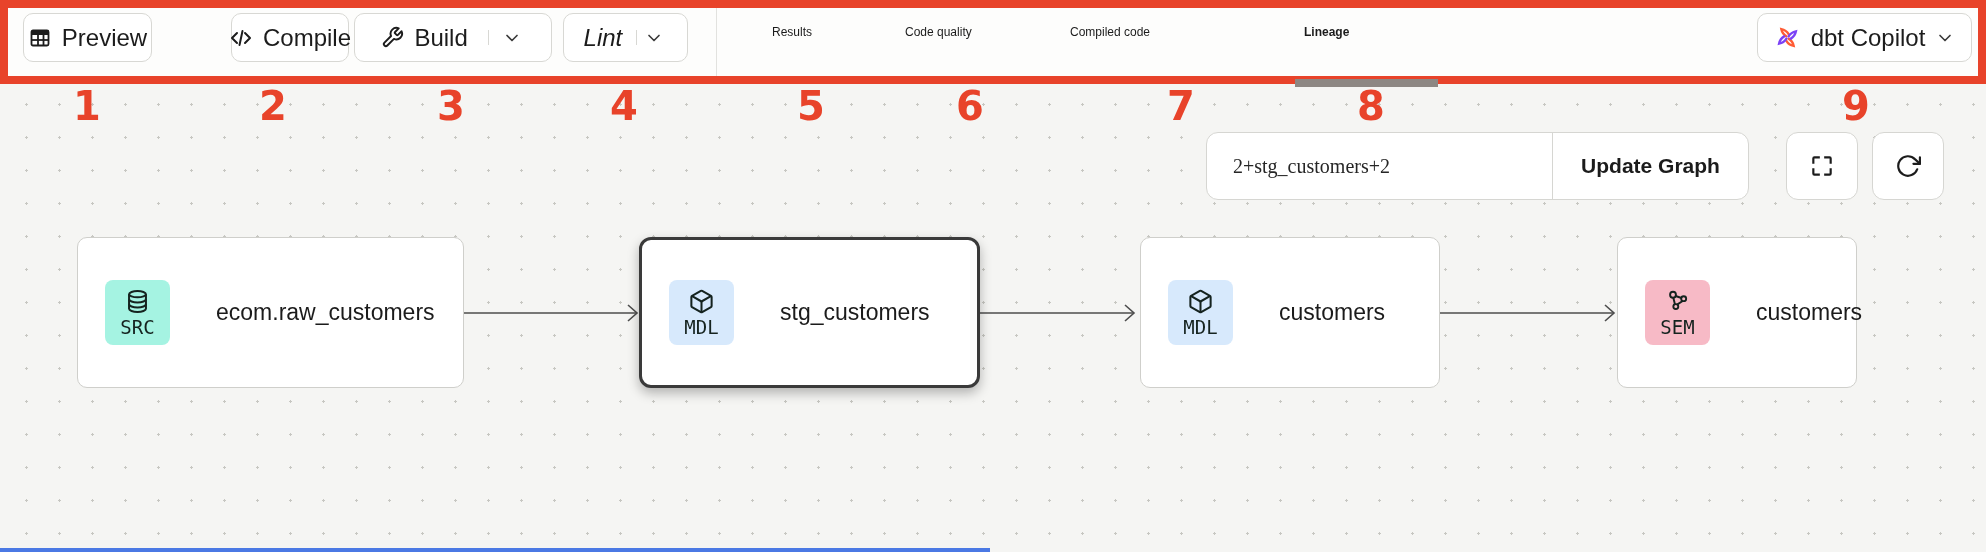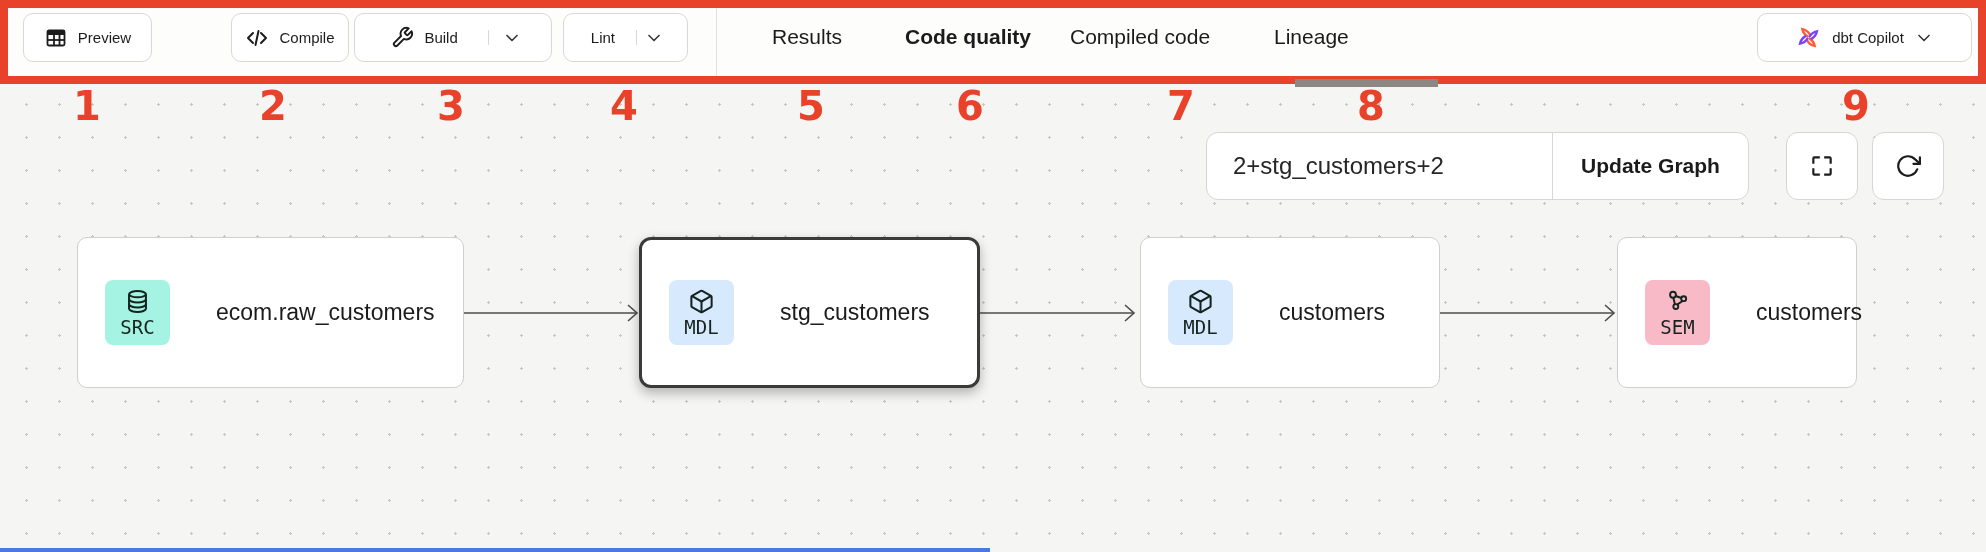--- a/index.html
+++ b/index.html
@@ -5,27 +5,27 @@
   * { margin:0; padding:0; box-sizing:border-box; }
   body { background:#ffffff; font-family:"Liberation Sans", sans-serif; }
   .stage { position:relative; width:1986px; height:552px; overflow:hidden; background:#f5f5f3; }
 
   
   .toolbar { position:absolute; left:0; top:0; width:1986px; height:84px; background:#fdfdfc; }
   .tb-divider { position:absolute; left:716px; top:0; width:1px; height:77px; background:#e2e2df; }
 
   .btn { position:absolute; top:13px; height:49px; background:#ffffff; border:1px solid #d8d8d4;
          border-radius:10px; display:flex; align-items:center; justify-content:center; gap:10px;
-         font-size:15px; color:#1c1c1c; font-weight:500; cursor:pointer; }
+         font-size:24px; color:#1c1c1c; font-weight:500; cursor:pointer; }
   .btn svg { flex:0 0 auto; }
   .split { padding:16px; }
   .split .main { display:flex; align-items:center; justify-content:center; gap:10px; height:100%; }
   .split .caret { display:flex; align-items:center; justify-content:center; height:100%; border-left:1px solid #d8d8d4; }
 
-  .tab { position:absolute; top:25px; font-size:21px; color:#1b1b1b; cursor:pointer; white-space:nowrap; }
+  .tab { position:absolute; top:25px; font-size:12px; color:#1b1b1b; cursor:pointer; white-space:nowrap; }
 
   
   .annotation-rect { position:absolute; left:0; top:0; width:1986px; height:84px;
                      border:8px solid #e8432a; pointer-events:none; z-index:40; }
   .tab-underline { position:absolute; left:1295px; top:79px; width:143px; height:8px;
                    background:#8d8783; z-index:41; }
 
   
   .callout { position:absolute; top:86px; transform:translateX(-50%); color:#e8432a;
              font-size:40px; font-weight:bold; line-height:40px; z-index:30;
@@ -33,21 +33,21 @@
 
   
   .canvas { position:absolute; left:0; top:84px; width:1986px; height:468px;
             background-color:#f5f5f3;
             background-image:radial-gradient(circle, #c7c7c2 1.3px, transparent 1.4px);
             background-size:33px 33px; background-position:10px 4px; }
 
   .selector { position:absolute; left:1206px; top:132px; width:543px; height:68px; background:#ffffff;
               border:1px solid #d6d6d2; border-radius:12px; display:flex; z-index:10; }
   .selector-input { width:345px; height:100%; border:none; background:transparent; outline:none;
-                    font-size:24px; color:#262626; padding-left:26px; font-family:Liberation Sans, sans-serif; }
+                    font-size:20px; color:#262626; padding-left:26px; font-family:Liberation Serif, serif; }
   .selector-btn { width:196px; height:100%; border-left:1px solid #d6d6d2; display:flex; align-items:center;
                   justify-content:center; font-size:21px; font-weight:600; color:#1b1b1b; cursor:pointer;text-align:center; }
 
   .sq-btn { position:absolute; top:132px; width:72px; height:68px; background:#ffffff; border:1px solid #d6d6d2;
             border-radius:12px; display:flex; align-items:center; justify-content:center; cursor:pointer; z-index:10; }
 
   
   .node { position:absolute; top:237px; height:151px; background:#ffffff; border:1px solid #cfcfcb;
           border-radius:10px; display:flex; align-items:center; z-index:5; cursor:pointer; }
   .node.selected { border:3px solid #3a3a3a; border-radius:12px; box-shadow:0 5px 12px rgba(0,0,0,0.28); }
@@ -97,37 +97,37 @@
         </svg>
         <span>Build</span>
       </div>
       <div class="caret" style="width:60px;">
         <svg width="20" height="20" viewBox="0 0 24 24" fill="none" stroke="#3a3a3a" stroke-width="2" stroke-linecap="round" stroke-linejoin="round">
           <polyline points="6,9 12,15 18,9"></polyline>
         </svg>
       </div>
     </div>
 
-    <div class="btn split" style="left:563px; width:125px;">
+    <div class="btn split" style="left:563px; width:125px;font-style:italic;">
       <div class="main" style="width:71px;">
         <span>Lint</span>
       </div>
       <div class="caret" style="width:54px;">
         <svg width="20" height="20" viewBox="0 0 24 24" fill="none" stroke="#3a3a3a" stroke-width="2" stroke-linecap="round" stroke-linejoin="round">
           <polyline points="6,9 12,15 18,9"></polyline>
         </svg>
       </div>
     </div>
 
     <div class="tb-divider"></div>
 
     <div class="tab" style="left:772px;">Results</div>
-    <div class="tab" style="left:905px;font-weight:bold;">Code quality</div>
+    <div class="tab" style="left:905px;">Code quality</div>
     <div class="tab" style="left:1070px;">Compiled code</div>
-    <div class="tab" style="left:1274px;">Lineage</div>
+    <div class="tab" style="left:1304px;font-weight:bold;">Lineage</div>
 
     <div class="btn" style="left:1733px; width:215px;margin-left:24px;">
       <svg width="27" height="27" viewBox="0 0 24 24" fill="none" stroke-width="2.1" stroke-linecap="round">
         <path d="M11 11 C8.5 9.5 7 7 6.5 4.5 C9 5 11.5 6.5 13 9" stroke="#ff5c35"></path>
         <path d="M13 13 C15.5 14.5 17 17 17.5 19.5 C15 19 12.5 17.5 11 15" stroke="#ff5c35"></path>
         <path d="M13 11 C14.5 8.5 17 7 19.5 6.5 C19 9 17.5 11.5 15 13" stroke="#7b42f6"></path>
         <path d="M11 13 C9.5 15.5 7 17 4.5 17.5 C5 15 6.5 12.5 9 11" stroke="#7b42f6"></path>
       </svg>
       <span>dbt Copilot</span>
       <svg width="20" height="20" viewBox="0 0 24 24" fill="none" stroke="#3a3a3a" stroke-width="2" stroke-linecap="round" stroke-linejoin="round">

